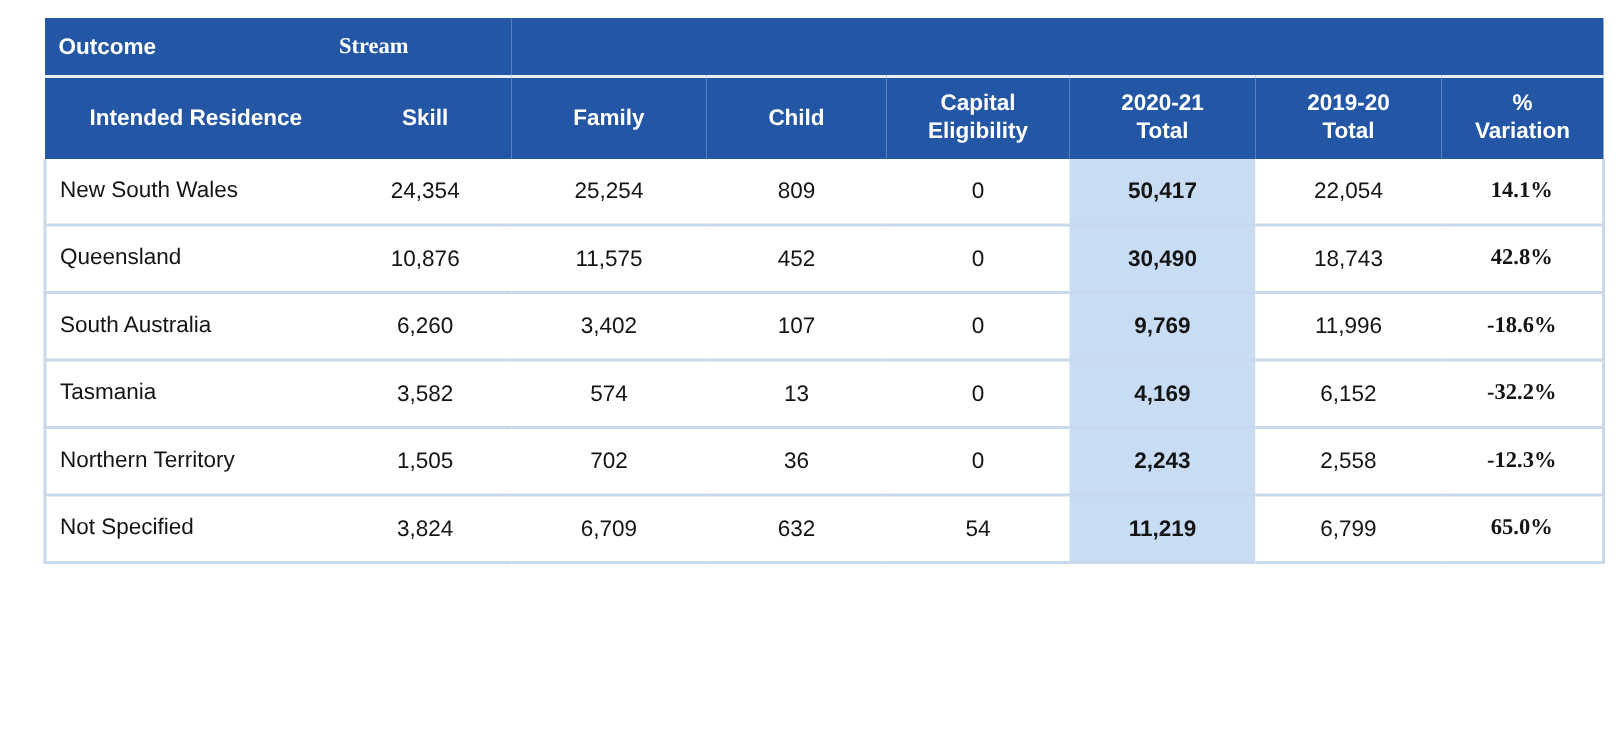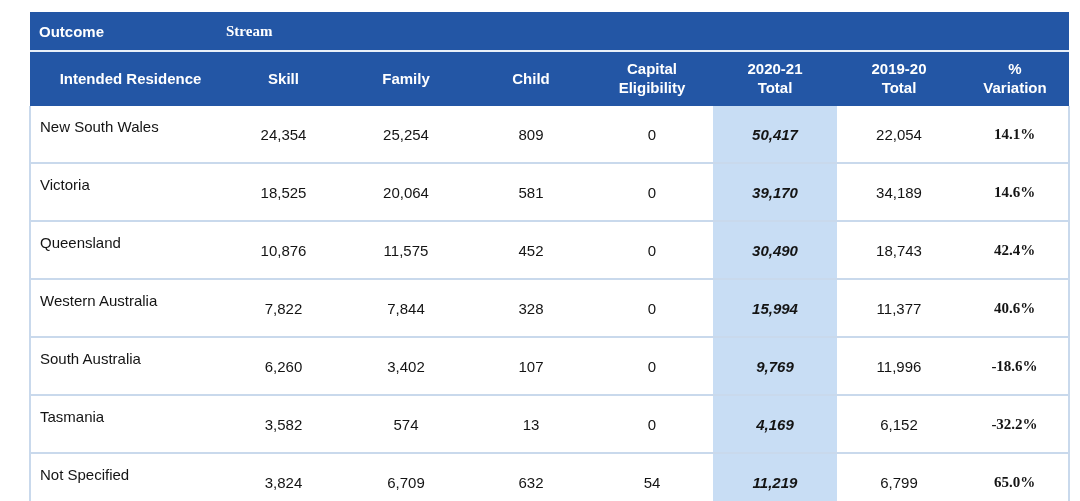--- a/index.html
+++ b/index.html
@@ -74,36 +74,35 @@
 
   tbody th, tbody td {
     height: 35px;
     vertical-align: middle;
     border-bottom: 2px solid var(--row-border);
     background: #FFFFFF;
     font-weight: normal;
   }
   tbody th.rowlabel {
     text-align: left;
-    padding: 4px 8px 17px 9px;
+    padding: 4px 8px 4px 9px;
     line-height: 1.25;
     border-left: 2px solid var(--row-border);
     margin-left: 32px;
   }
   tbody td {
     text-align: center;
     padding: 4px 6px;
   }
   tbody td:last-child {
     border-right: 2px solid var(--row-border);
   }
   tbody td.hl {
     background: var(--highlight-col-bg);
     font-weight: bold;
-    font-style: italic;
   }
   tbody td.pct {
     font-weight: bold;
     font-family: Liberation Serif, serif;
   }
 </style>
 </head>
 <body>
 
 <div class="page">
@@ -160,68 +159,58 @@
           <th class="rowlabel">New South Wales</th>
           <td>24,354</td>
           <td>25,254</td>
           <td>809</td>
           <td>0</td>
           <td class="hl">50,417</td>
           <td>22,054</td>
           <td class="pct">14.1%</td>
         </tr>
         <tr>
-          <th class="rowlabel">Victoria</th>
-          <td>18,525</td>
-          <td>20,064</td>
-          <td>581</td>
-          <td>0</td>
-          <td class="hl">39,170</td>
-          <td>34,189</td>
-          <td class="pct">14.6%</td>
-        </tr>
-        <tr>
           <th class="rowlabel">Queensland</th>
           <td>10,876</td>
           <td>11,575</td>
           <td>452</td>
           <td>0</td>
           <td class="hl">30,490</td>
           <td>18,743</td>
-          <td class="pct">42.4%</td>
-        </tr>
-        <tr>
-          <th class="rowlabel">Western Australia</th>
-          <td>7,822</td>
-          <td>7,844</td>
-          <td>328</td>
-          <td>0</td>
-          <td class="hl">15,994</td>
-          <td>11,377</td>
-          <td class="pct">40.6%</td>
+          <td class="pct">42.8%</td>
         </tr>
         <tr>
           <th class="rowlabel">South Australia</th>
           <td>6,260</td>
           <td>3,402</td>
           <td>107</td>
           <td>0</td>
           <td class="hl">9,769</td>
           <td>11,996</td>
           <td class="pct">-18.6%</td>
         </tr>
         <tr>
           <th class="rowlabel">Tasmania</th>
           <td>3,582</td>
           <td>574</td>
           <td>13</td>
           <td>0</td>
           <td class="hl">4,169</td>
           <td>6,152</td>
           <td class="pct">-32.2%</td>
+        </tr>
+        <tr>
+          <th class="rowlabel">Northern Territory</th>
+          <td>1,505</td>
+          <td>702</td>
+          <td>36</td>
+          <td>0</td>
+          <td class="hl">2,243</td>
+          <td>2,558</td>
+          <td class="pct">-12.3%</td>
         </tr>
         <tr>
           <th class="rowlabel">Not Specified</th>
           <td>3,824</td>
           <td>6,709</td>
           <td>632</td>
           <td>54</td>
           <td class="hl">11,219</td>
           <td>6,799</td>
           <td class="pct">65.0%</td>

